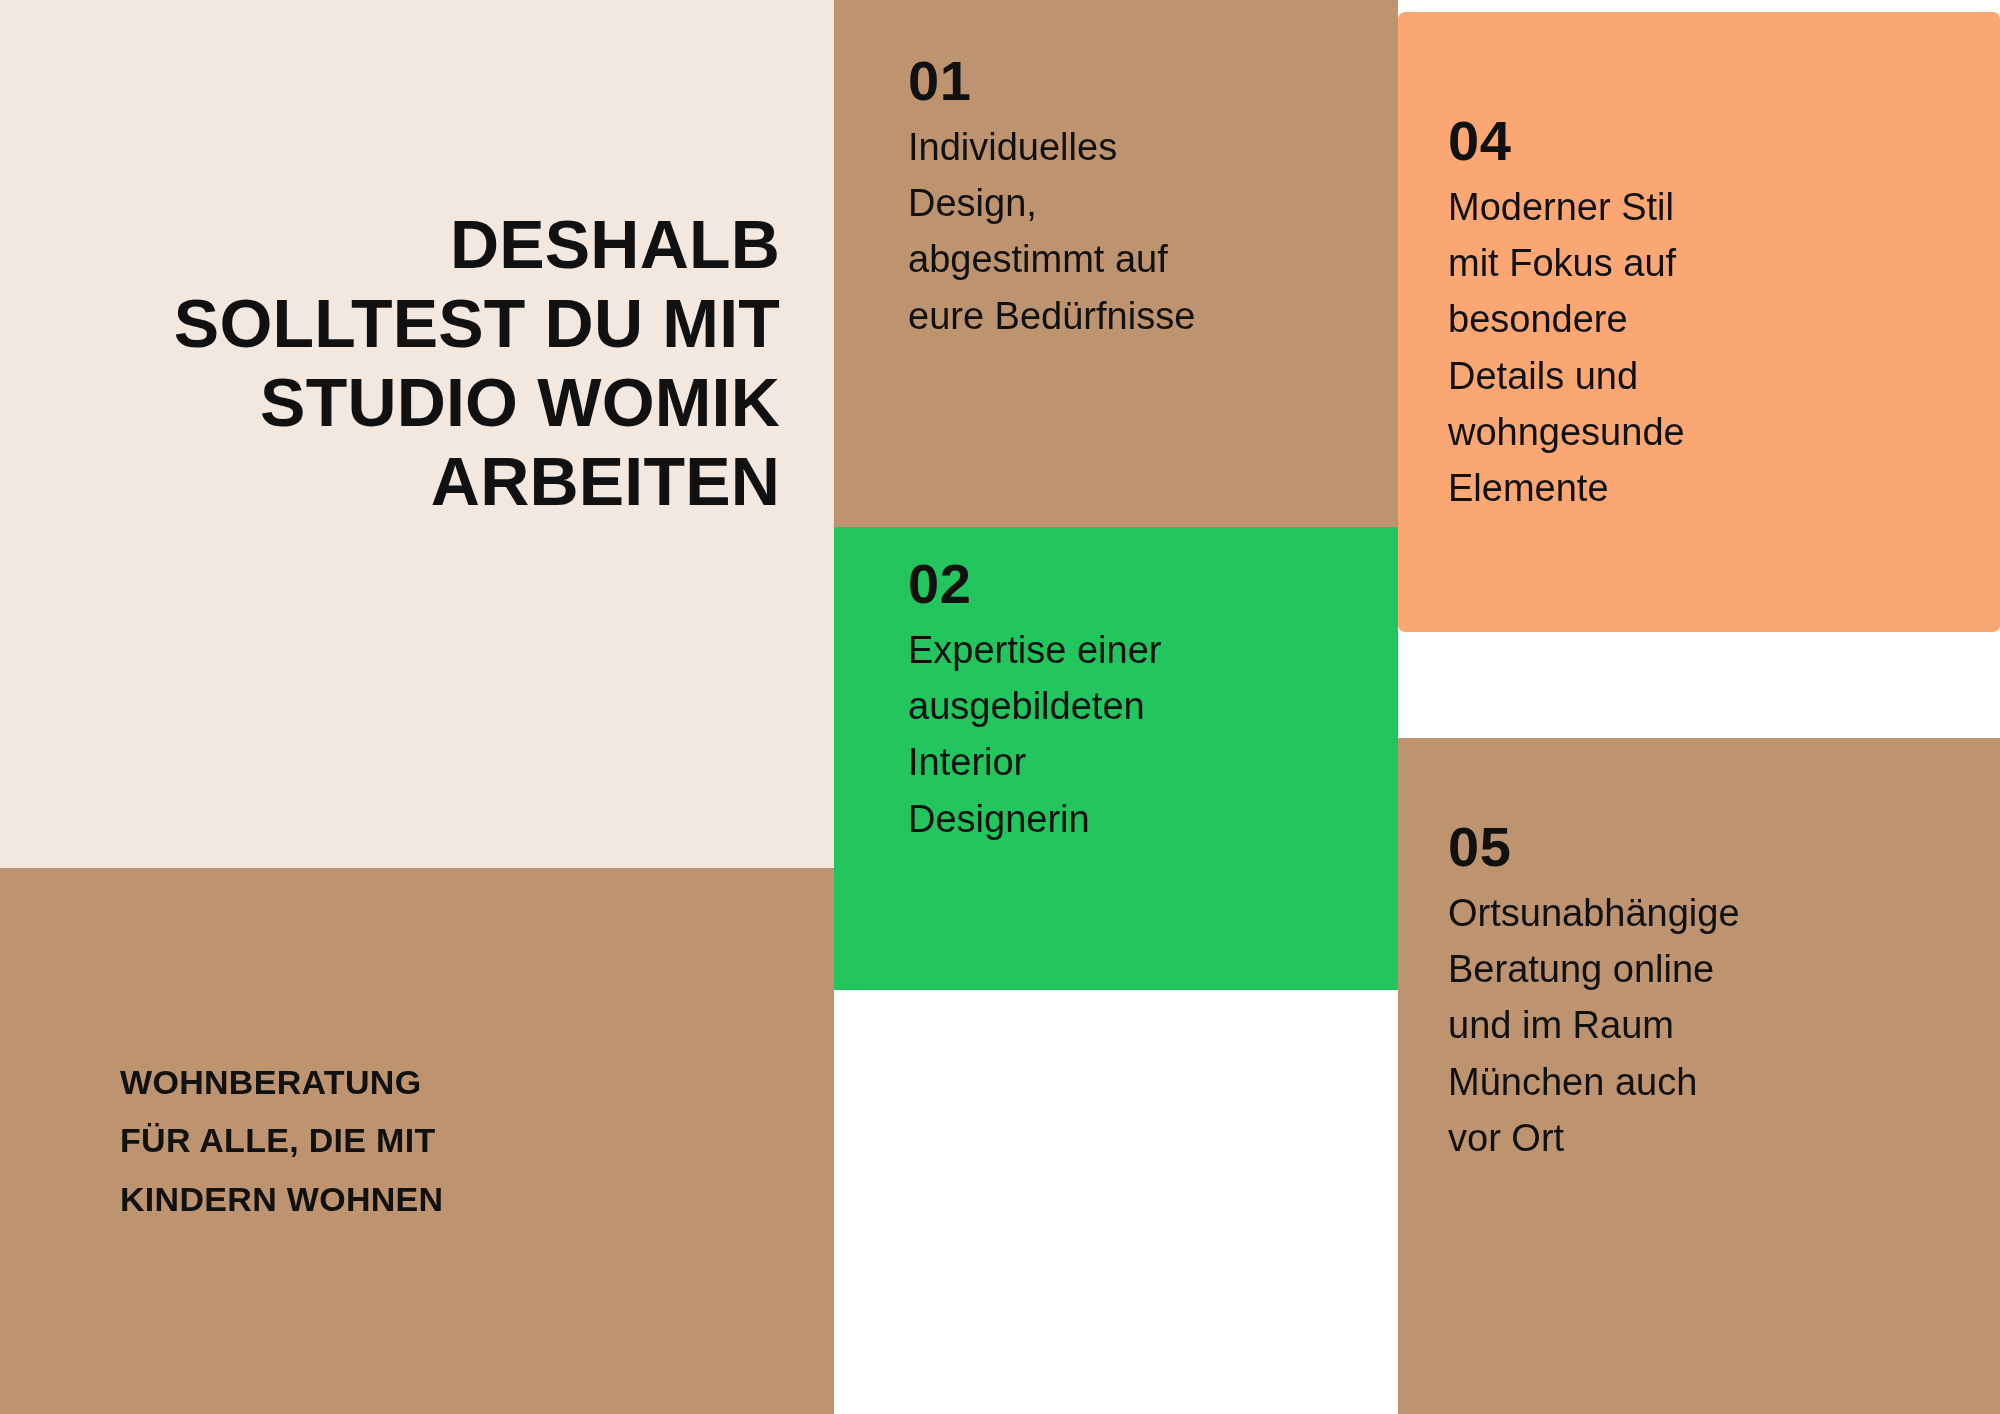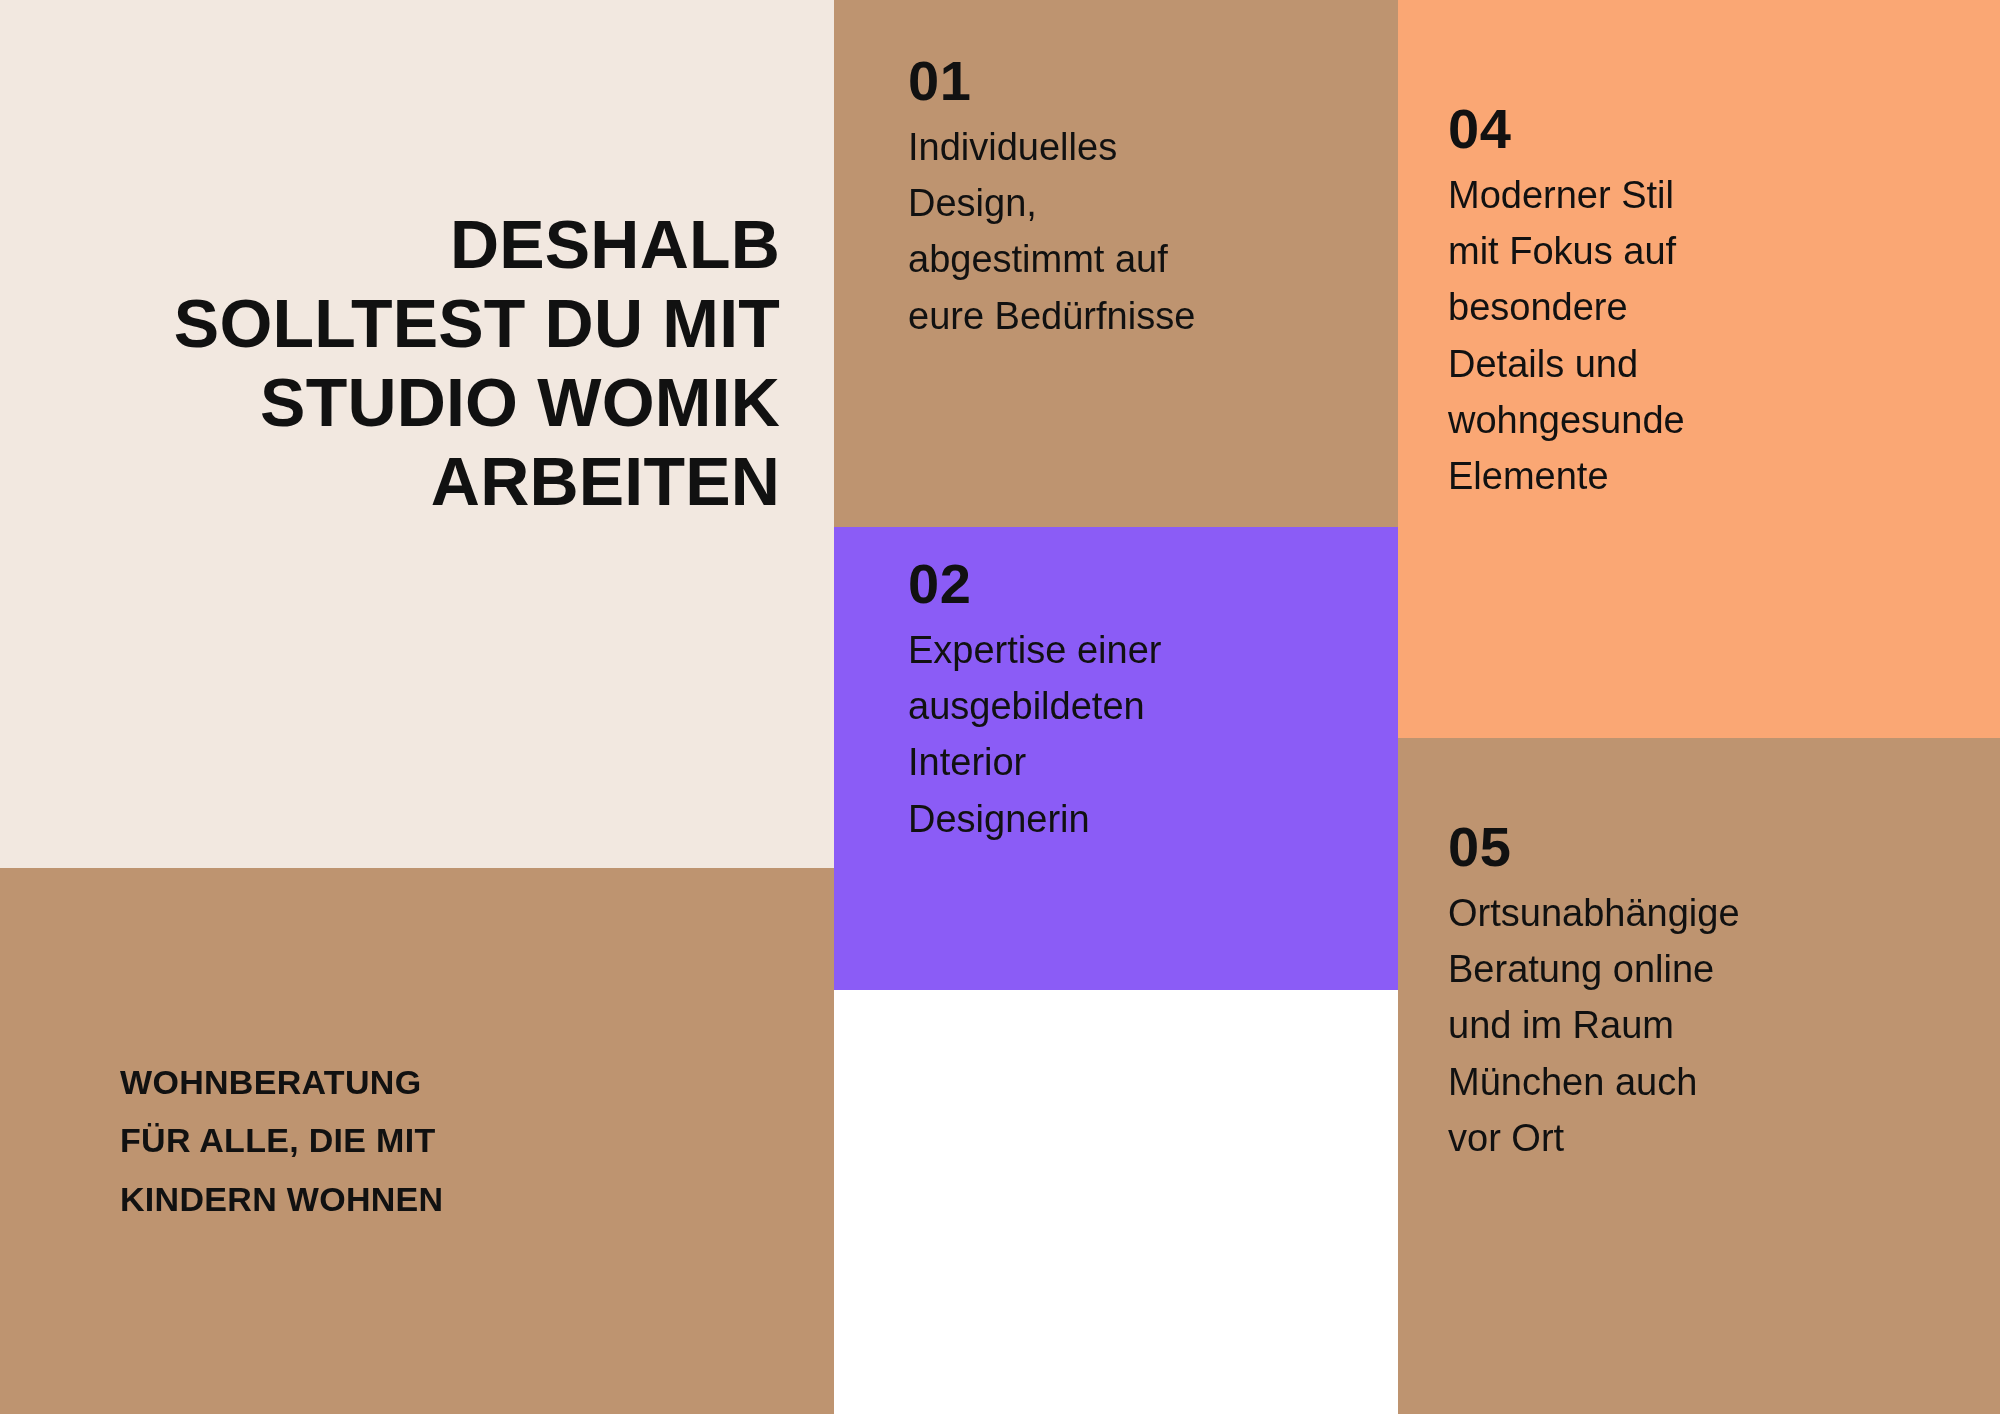--- a/index.html
+++ b/index.html
@@ -79,37 +79,38 @@
     top: 0;
     width: 564px;
     height: 527px;
     background: #BE9470;
   }
   .panel-02 {
     left: 834px;
     top: 527px;
     width: 564px;
     height: 463px;
-    background: #8b5cf6;
+    background: #22c55e;
   }
   .panel-03 {
     left: 834px;
     top: 990px;
     width: 564px;
     height: 424px;
     background: #FFFFFF;
   }
 
   
   .panel-04 {
     left: 1398px;
-    top: 0;
+    top: 12px;
     width: 602px;
-    height: 738px;
+    height: 620px;
     background: #FAA774;
+    border-radius: 7px;
   }
   .panel-05 {
     left: 1398px;
     top: 738px;
     width: 602px;
     height: 791px;
     background: #BE9470;
   }
 
   

